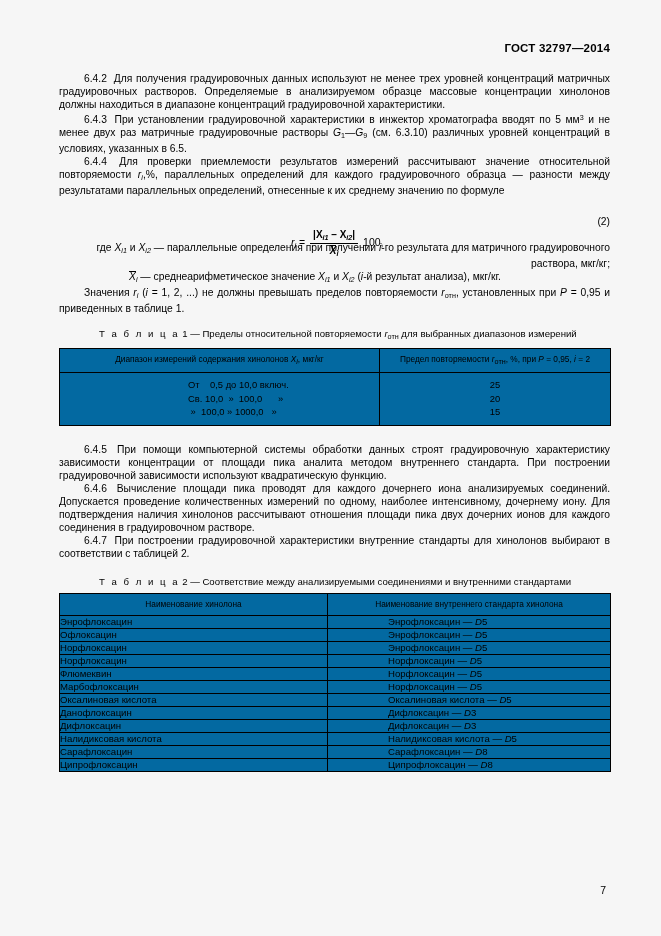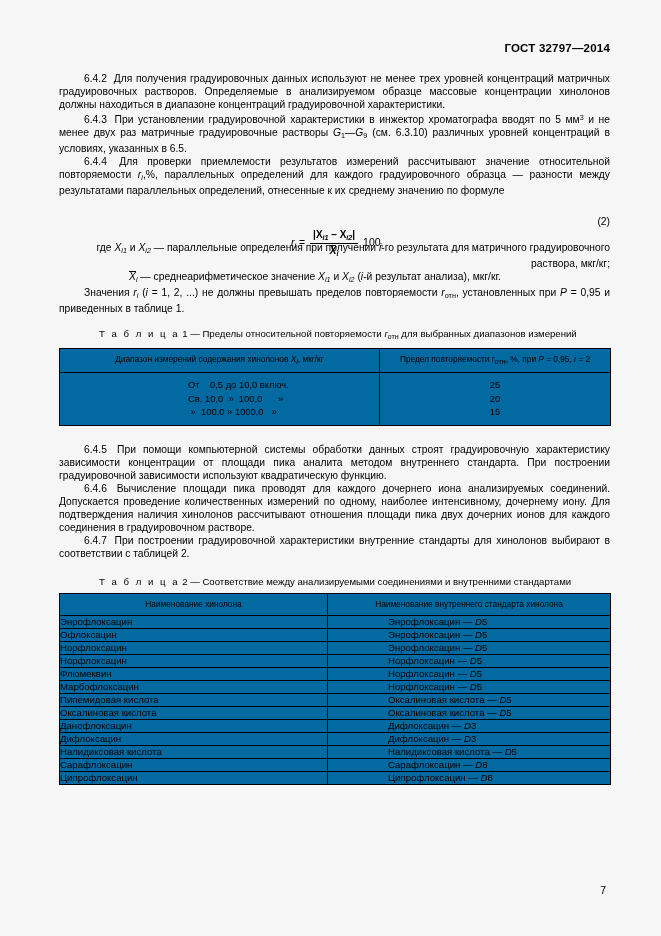--- a/index.html
+++ b/index.html
@@ -297,24 +297,20 @@
           </tr>
           <tr>
             <td>Флюмеквин</td>
             <td class="c2"><span>Норфлоксацин — </span><i>D</i><span>5</span></td>
           </tr>
           <tr>
             <td>Марбофлоксацин</td>
             <td class="c2"><span>Норфлоксацин — </span><i>D</i><span>5</span></td>
           </tr>
           <tr>
-            <td>Пипемидовая кислота</td>
-            <td class="c2"><span>Оксалиновая кислота — </span><i>D</i><span>5</span></td>
-          </tr>
-          <tr>
             <td>Оксалиновая кислота</td>
             <td class="c2"><span>Оксалиновая кислота — </span><i>D</i><span>5</span></td>
           </tr>
           <tr>
             <td>Данофлоксацин</td>
             <td class="c2"><span>Дифлоксацин — </span><i>D</i><span>3</span></td>
           </tr>
           <tr>
             <td>Дифлоксацин</td>
             <td class="c2"><span>Дифлоксацин — </span><i>D</i><span>3</span></td>

